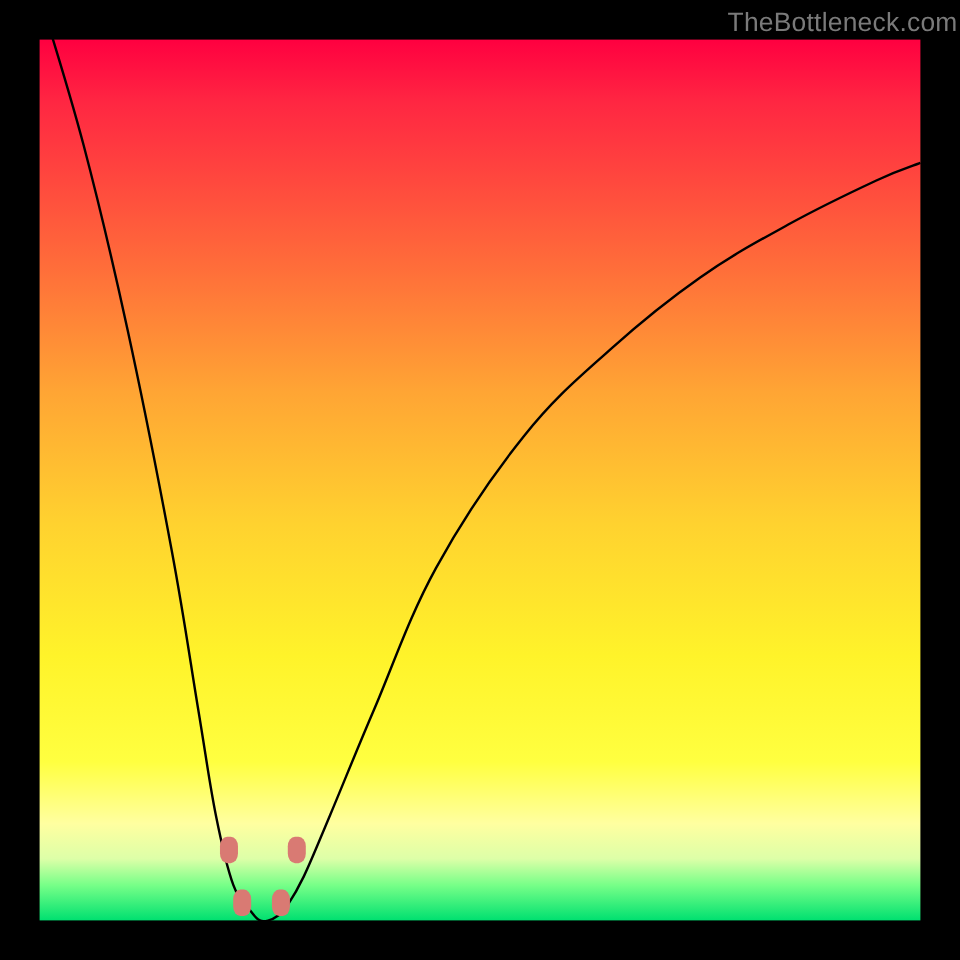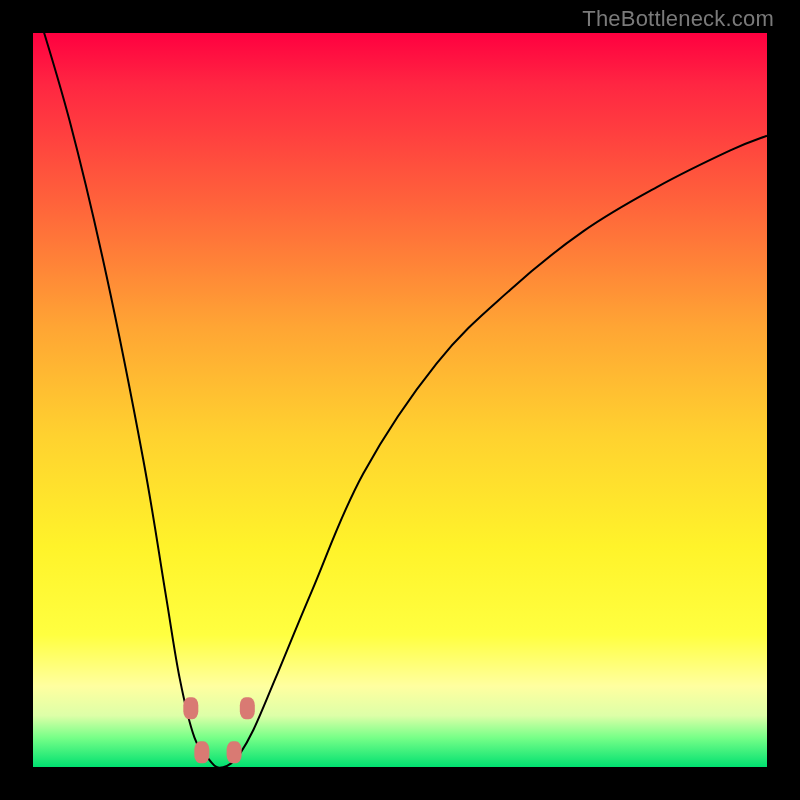--- a/index.html
+++ b/index.html
@@ -27,21 +27,21 @@
       #ffff40 82%,
       #ffffa0 89%,
       #ddffa8 93%,
       #77ff88 96%,
       #00e070 100%
     );
   }
   .watermark {
     position: absolute;
     top: 6px;
-    right: 26px;
+    right: 2px;
     color: #7a7a7a;
     font-size: 22px;
     letter-spacing: 0.2px;
     font-weight: 500;
   }
   svg.curve {
     position: absolute;
     left: 0;
     top: 0;
     width: 734px;

